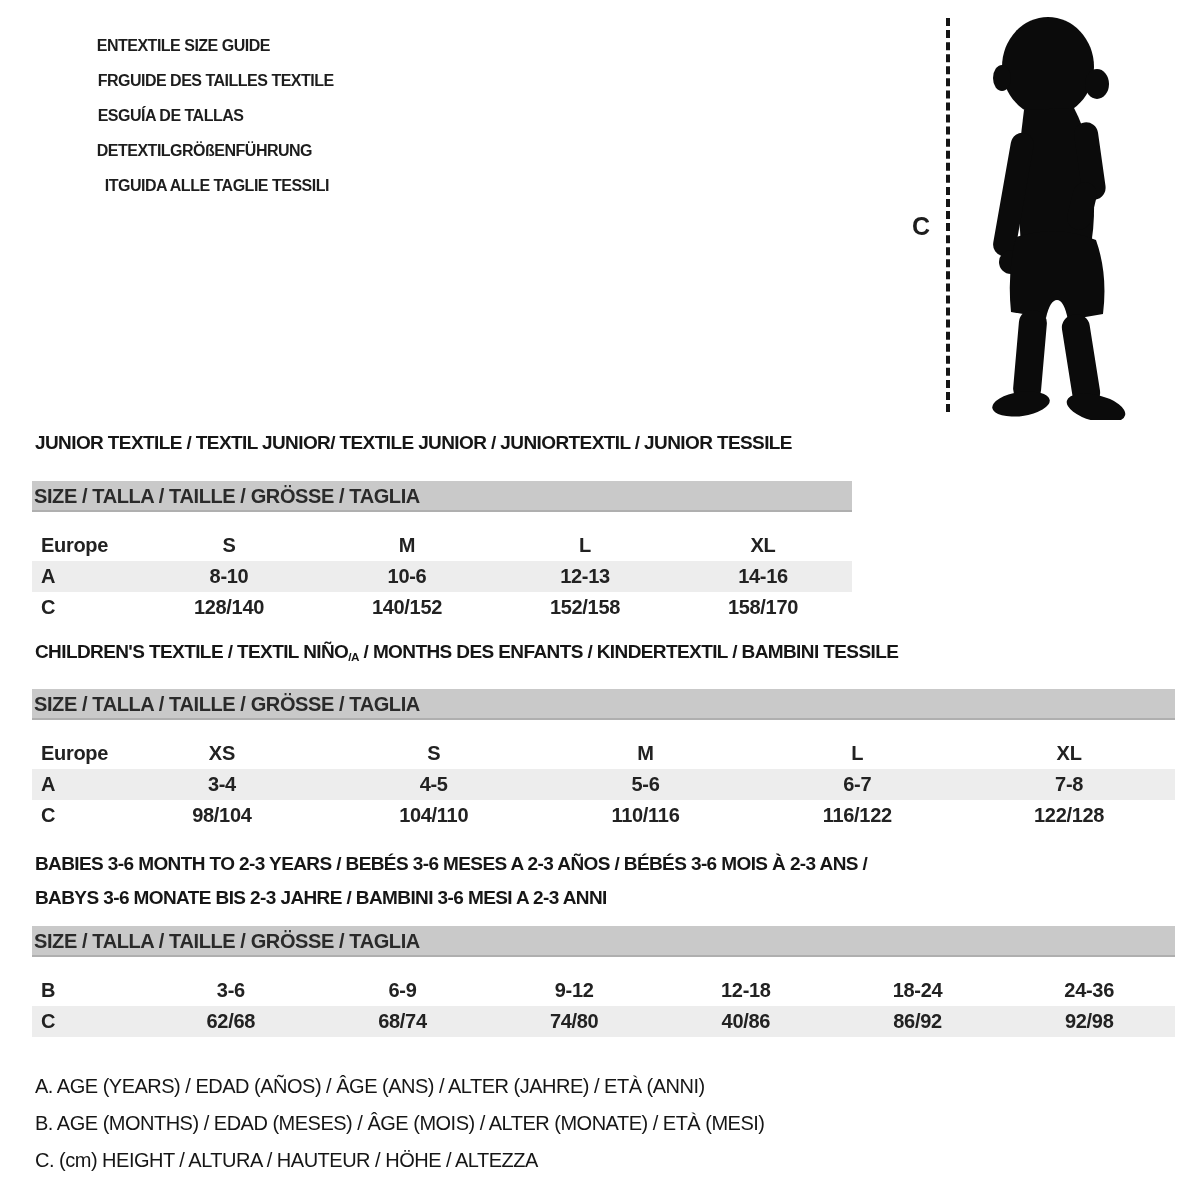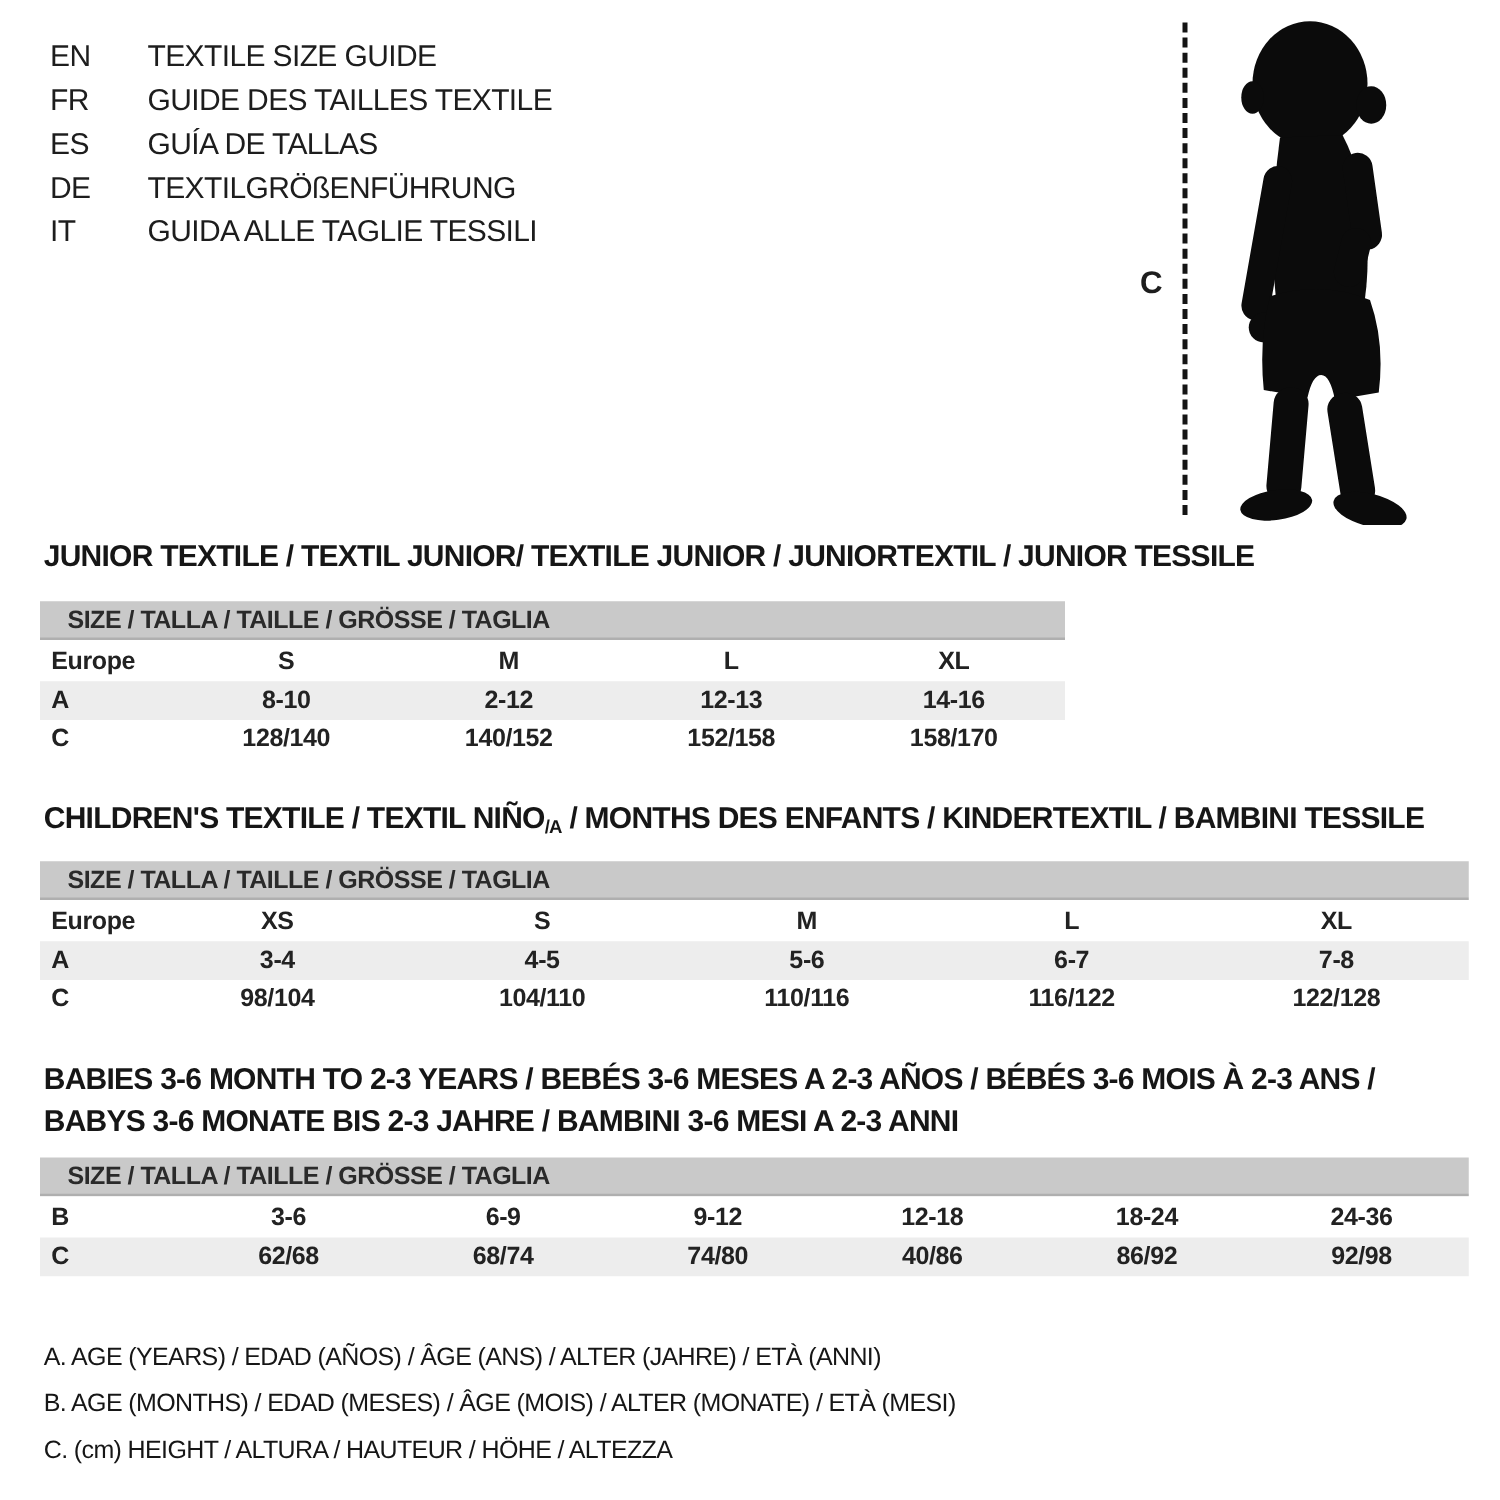--- a/index.html
+++ b/index.html
@@ -8,45 +8,45 @@
     position:relative;
     background:#ffffff;
     overflow:hidden;
     font-family:"Liberation Sans","DejaVu Sans",sans-serif;
     color:#1d1d1d;
     -webkit-font-smoothing:antialiased;
   }
 
   
   .lang { position:absolute; left:40px; top:28px; }
-  .lang-row { display:flex; height:35px; line-height:35px; font-size:24px; font-weight:normal; letter-spacing:-0.5px; }
+  .lang-row { display:flex; height:35px; line-height:35px; font-size:16px; font-weight:bold; letter-spacing:-0.5px;text-align:right; }
   .lang-code { width:78px; flex:0 0 auto; }
 
   
   .figure { position:absolute; left:900px; top:8px; width:262px; height:414px; }
   .c-label { position:absolute; left:12px; top:204px; font-size:25px; font-weight:bold; }
   .dash { position:absolute; left:46px; top:10px; height:394px; width:0; border-left:4px dashed #141414; }
   .figure svg { position:absolute; left:66px; top:4px; }
 
   
-  .sec-title { position:absolute; left:35px; font-size:24px; font-weight:bold; letter-spacing:-0.6px; color:#161616; white-space:nowrap; }
+  .sec-title { position:absolute; left:35px; font-size:19px; font-weight:bold; letter-spacing:-0.6px; color:#161616; white-space:nowrap; }
   .st1 { top:432px; }
   .st2 { top:641px; }
   .st3 { top:847px; line-height:34px; }
   .sub { font-size:0.62em; vertical-align:-0.28em; }
 
   
   .tbl { position:absolute; left:32px; }
   .t1 { top:481px; width:820px; }
   .t2 { top:689px; width:1143px; }
   .t3 { top:926px; width:1143px; }
   .tbl-head {
     height:31px; line-height:31px; background:#c9c9c9;
-    padding-left:22px; font-size:20px; font-weight:bold; letter-spacing:-0.4px;
-    margin-bottom:2px; box-shadow: inset 0 -2px 0 rgba(0,0,0,0.13);
+    padding-left:2px; font-size:20px; font-weight:bold; letter-spacing:-0.4px;
+    margin-bottom:18px; box-shadow: inset 0 -2px 0 rgba(0,0,0,0.13);
     color:#2a2a2a;
   }
   .tbl-row { display:flex; height:31px; line-height:31px; font-size:20px; font-weight:bold; letter-spacing:-0.3px; color:#222; }
   .tbl-row.alt { background:#ededed; }
   .cell { flex:1; text-align:center; }
   .cell.label { flex:0 0 auto; text-align:left; padding-left:9px; }
   .t1 .cell.label { width:108px; }
   .t2 .cell.label { width:84px; }
   .t3 .cell.label { width:113px; }
 
@@ -107,21 +107,21 @@
   <div class="tbl-row">
     <span class="cell label">Europe</span>
     <span class="cell">S</span>
     <span class="cell">M</span>
     <span class="cell">L</span>
     <span class="cell">XL</span>
   </div>
   <div class="tbl-row alt">
     <span class="cell label">A</span>
     <span class="cell">8-10</span>
-    <span class="cell">2-12</span>
+    <span class="cell">10-6</span>
     <span class="cell">12-13</span>
     <span class="cell">14-16</span>
   </div>
   <div class="tbl-row">
     <span class="cell label">C</span>
     <span class="cell">128/140</span>
     <span class="cell">140/152</span>
     <span class="cell">152/158</span>
     <span class="cell">158/170</span>
   </div>

